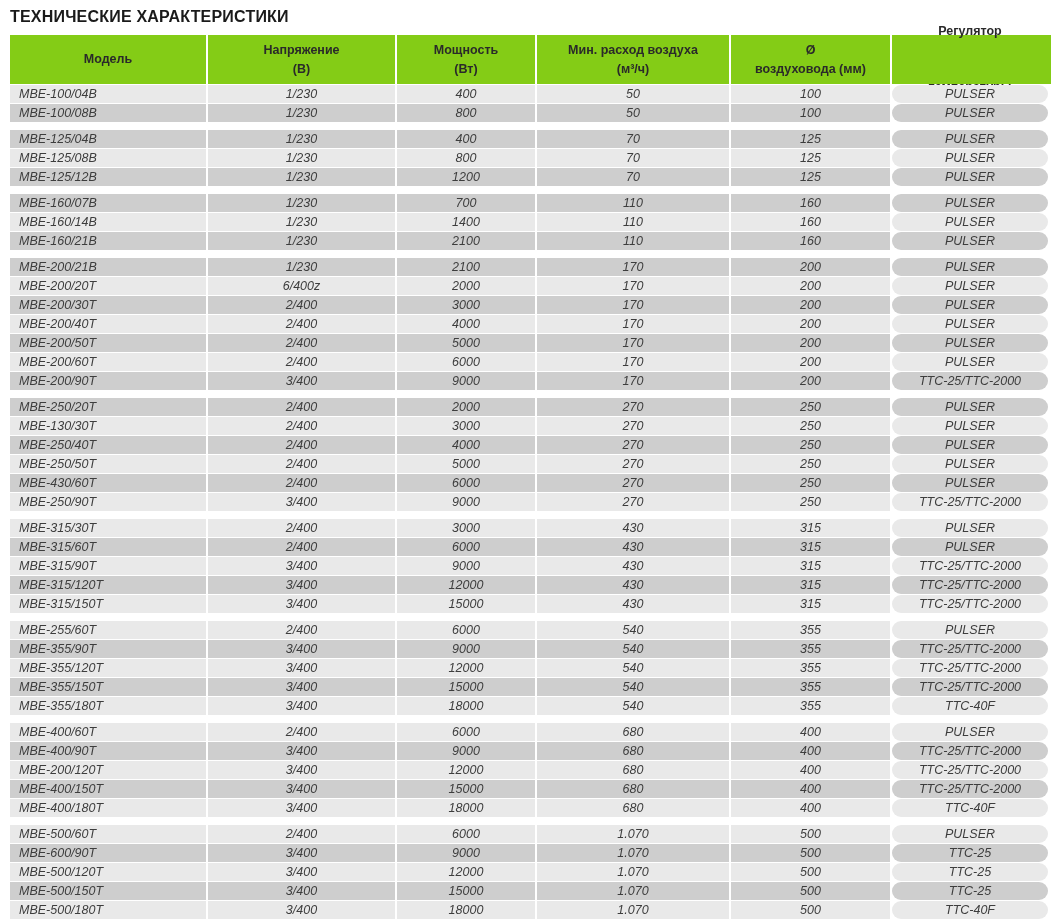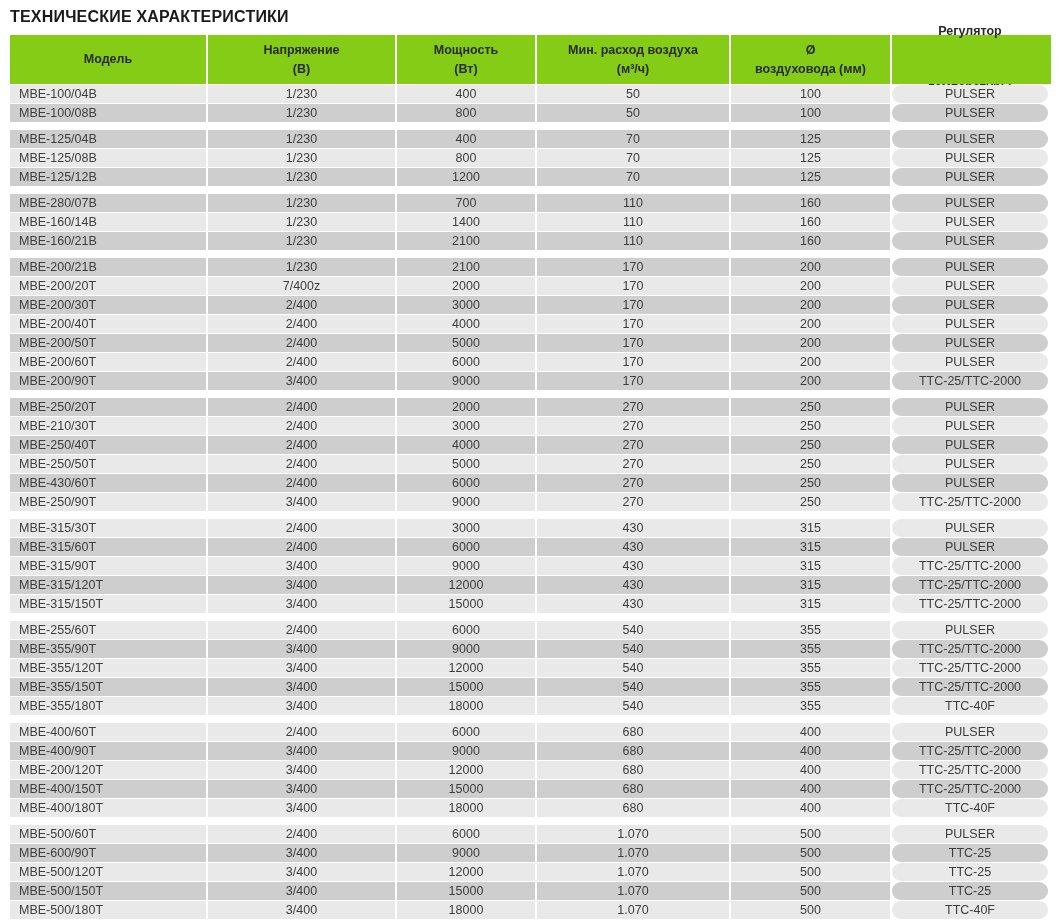--- a/index.html
+++ b/index.html
@@ -40,20 +40,21 @@
     color: #2a2a2a;
     line-height: 19px;
     text-align: center;
   }
   .hcell:last-child { border-right: none; }
   .row {
     display: flex;
     height: 19px;
     box-sizing: border-box;
     border-bottom: 1px solid #ffffff;
+    font-style: italic;
   }
   .row.light .cell { background: #e9e9e9; }
   .row.dark  .cell { background: #cecece; }
   .cell {
     box-sizing: border-box;
     border-right: 2px solid #ffffff;
     display: flex;
     align-items: center;
     justify-content: center;
     font-size: 12.5px;
@@ -145,21 +146,21 @@
       <div class="row dark">
         <div class="cell c0">MBE-125/12B</div>
         <div class="cell c1">1/230</div>
         <div class="cell c2">1200</div>
         <div class="cell c3">70</div>
         <div class="cell c4">125</div>
         <div class="cell c5">PULSER</div>
       </div>
       <div class="group-separator"></div>
       <div class="row dark">
-        <div class="cell c0">MBE-280/07B</div>
+        <div class="cell c0">MBE-160/07B</div>
         <div class="cell c1">1/230</div>
         <div class="cell c2">700</div>
         <div class="cell c3">110</div>
         <div class="cell c4">160</div>
         <div class="cell c5">PULSER</div>
       </div>
       <div class="row light">
         <div class="cell c0">MBE-160/14B</div>
         <div class="cell c1">1/230</div>
         <div class="cell c2">1400</div>
@@ -179,21 +180,21 @@
       <div class="row dark">
         <div class="cell c0">MBE-200/21B</div>
         <div class="cell c1">1/230</div>
         <div class="cell c2">2100</div>
         <div class="cell c3">170</div>
         <div class="cell c4">200</div>
         <div class="cell c5">PULSER</div>
       </div>
       <div class="row light">
         <div class="cell c0">MBE-200/20T</div>
-        <div class="cell c1">7/400z</div>
+        <div class="cell c1">6/400z</div>
         <div class="cell c2">2000</div>
         <div class="cell c3">170</div>
         <div class="cell c4">200</div>
         <div class="cell c5">PULSER</div>
       </div>
       <div class="row dark">
         <div class="cell c0">MBE-200/30T</div>
         <div class="cell c1">2/400</div>
         <div class="cell c2">3000</div>
         <div class="cell c3">170</div>
@@ -235,21 +236,21 @@
       <div class="group-separator"></div>
       <div class="row dark">
         <div class="cell c0">MBE-250/20T</div>
         <div class="cell c1">2/400</div>
         <div class="cell c2">2000</div>
         <div class="cell c3">270</div>
         <div class="cell c4">250</div>
         <div class="cell c5">PULSER</div>
       </div>
       <div class="row light">
-        <div class="cell c0">MBE-210/30T</div>
+        <div class="cell c0">MBE-130/30T</div>
         <div class="cell c1">2/400</div>
         <div class="cell c2">3000</div>
         <div class="cell c3">270</div>
         <div class="cell c4">250</div>
         <div class="cell c5">PULSER</div>
       </div>
       <div class="row dark">
         <div class="cell c0">MBE-250/40T</div>
         <div class="cell c1">2/400</div>
         <div class="cell c2">4000</div>

